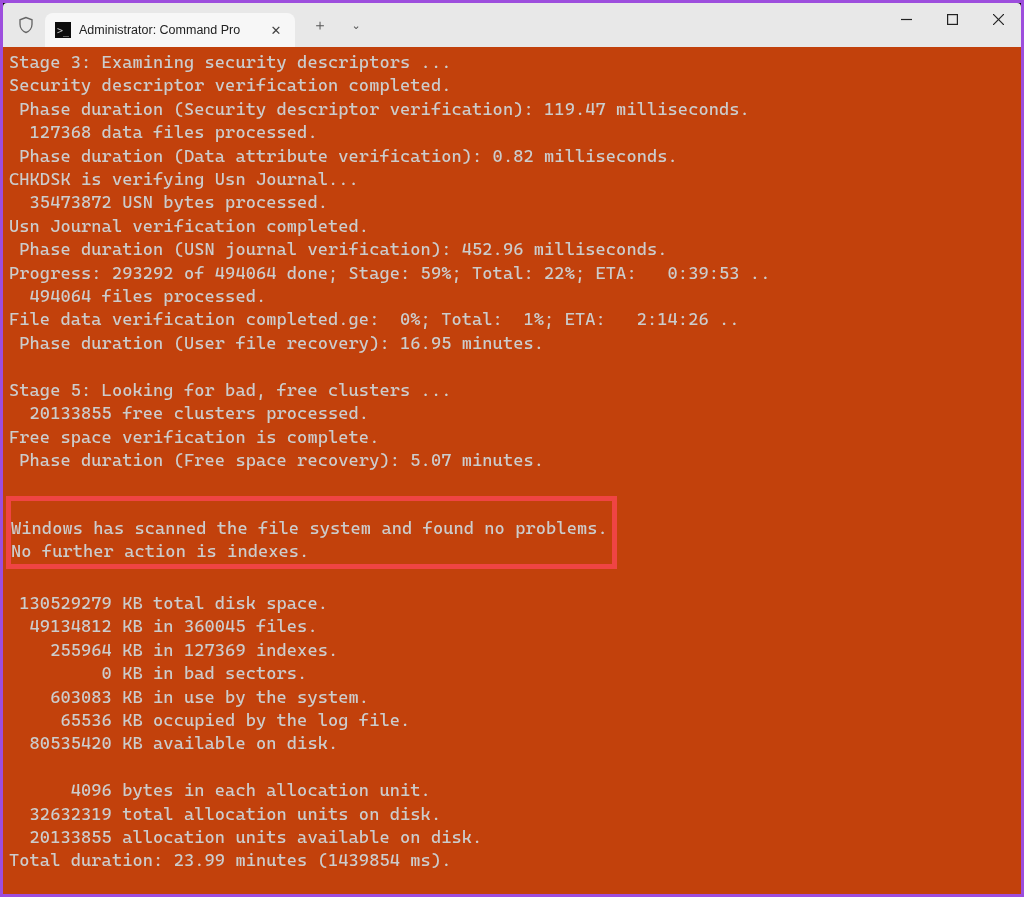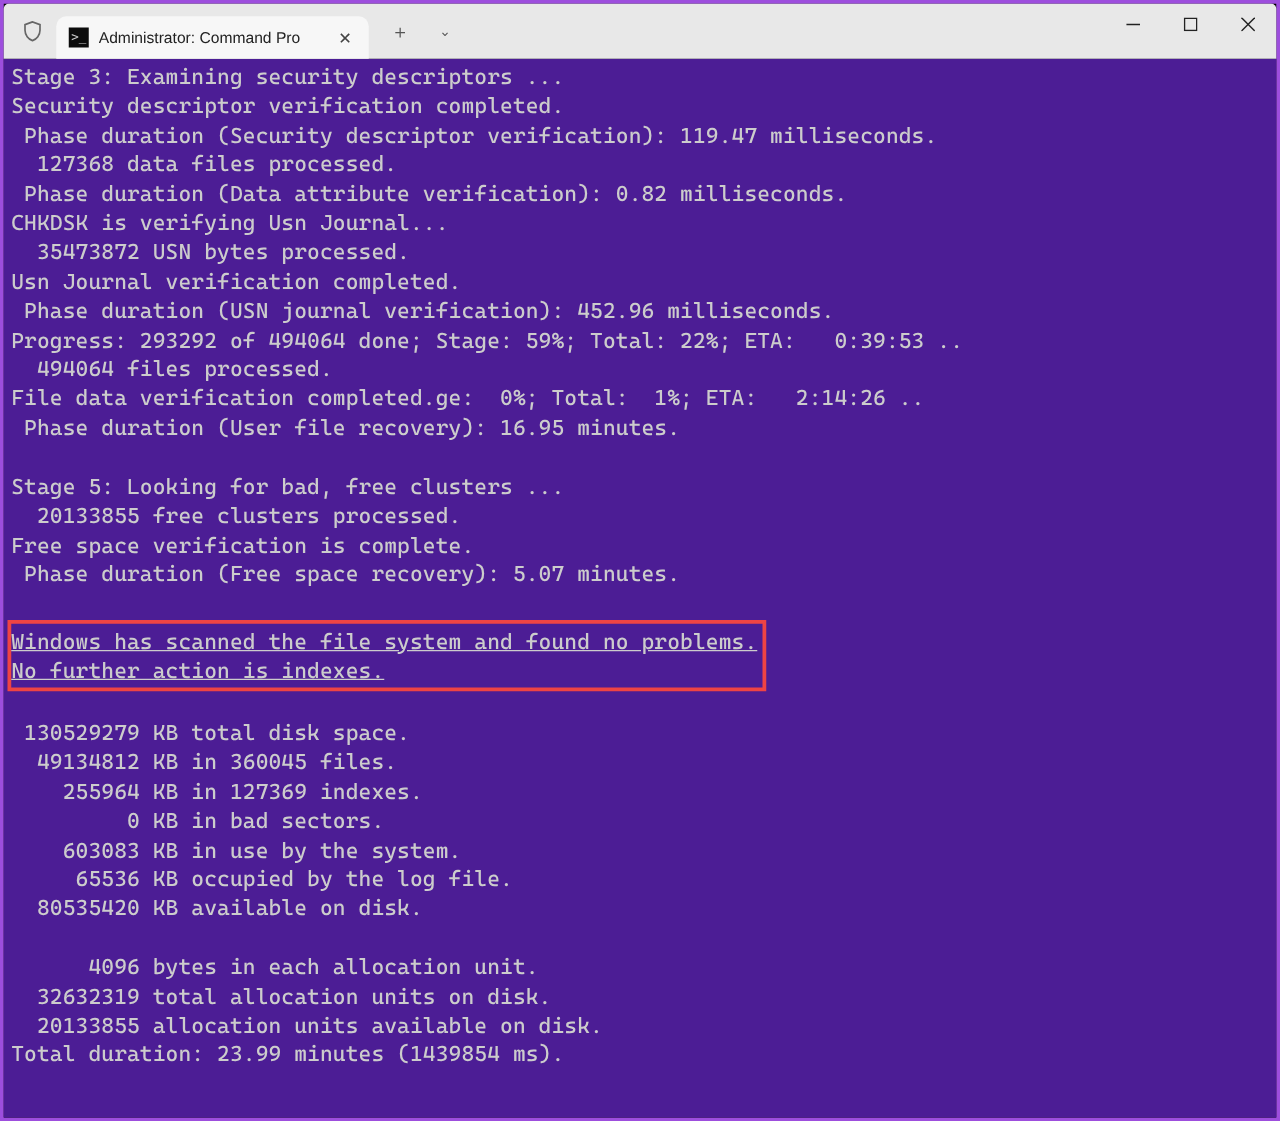--- a/index.html
+++ b/index.html
@@ -67,36 +67,35 @@
   }
   .win-btn {
     width: 46px; height: 32px;
     display: flex; align-items: center; justify-content: center;
     cursor: pointer;
     color: #222;
   }
 
   .terminal {
     flex: 1;
-    background: #4c1d95;
+    background: #c2410c;
     color: #cccccc;
     font-family: "Cascadia Mono", "Consolas", "Courier New", monospace;
     font-size: 17.4px;
     line-height: 23.4px;
     padding: 4px 6px 0 6px;
     white-space: pre;
     overflow: hidden;
     letter-spacing: 0.1px;
   }
   .highlight-box {
     display: inline-block;
-    border: 3px solid #ef4444;
-    padding: 4px 4px 0 0;
+    border: 5px solid #ef4444;
+    padding: 16px 4px 0 0;
     margin-left: -3px;
-    text-decoration: underline;
   }
   .highlight-box .hl-line { display: block; }
 </style>
 </head>
 <body>
 
 <div class="outer-frame">
 
   <div class="titlebar">
     <div class="shield">

